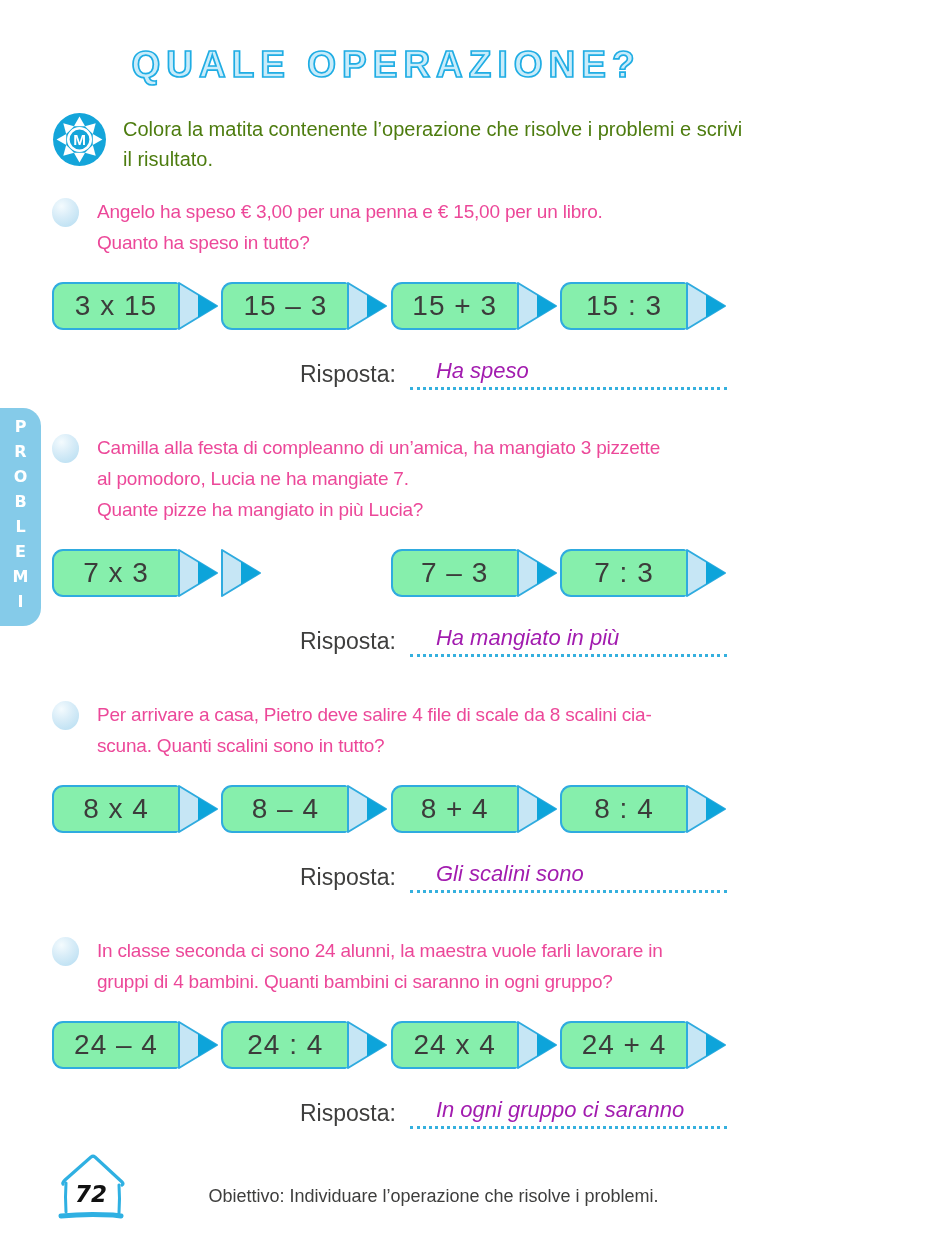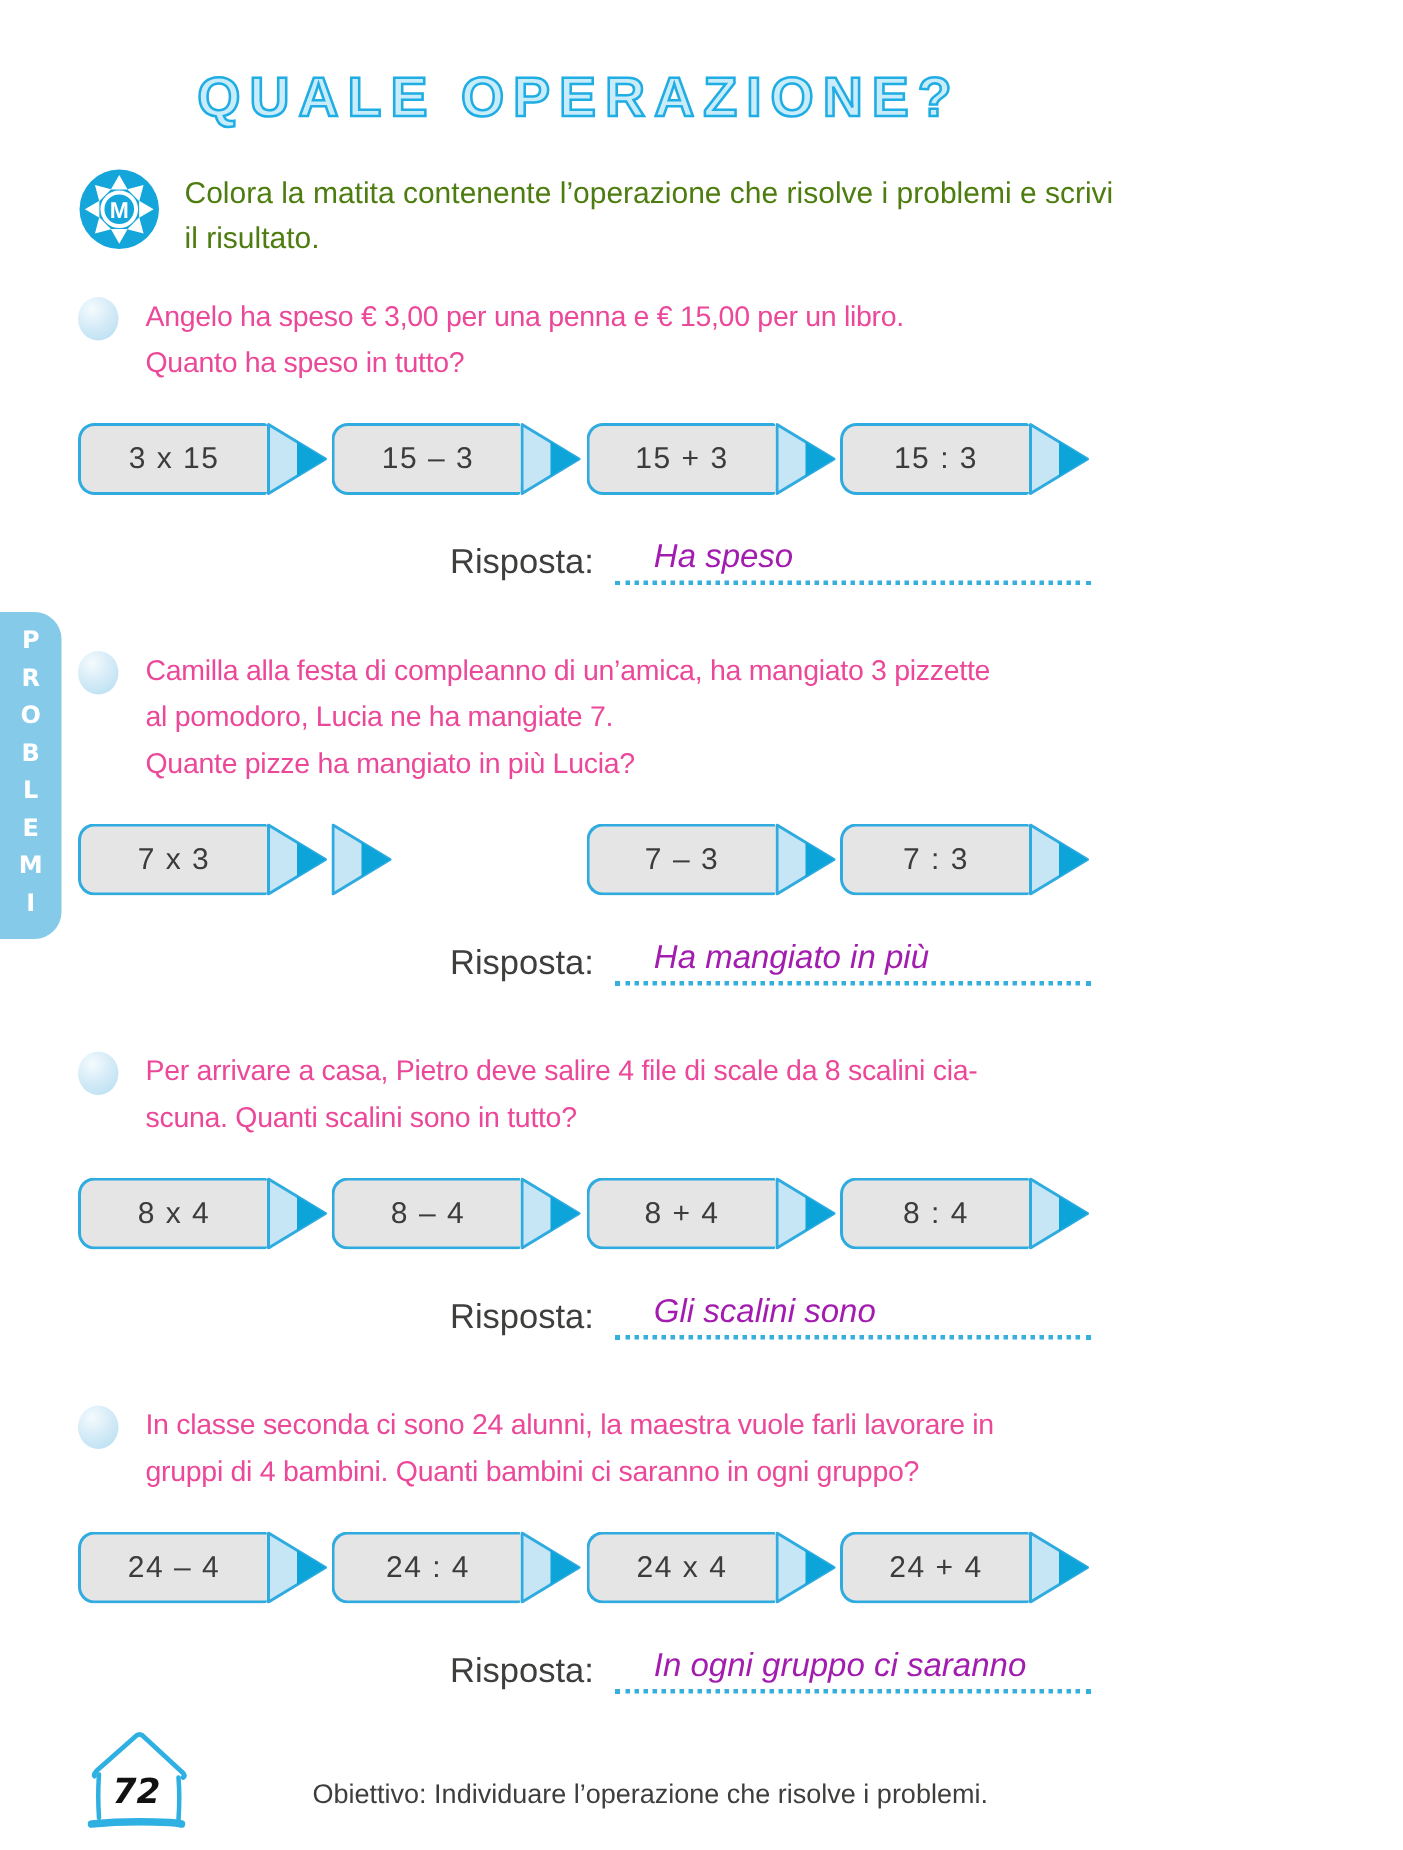--- a/index.html
+++ b/index.html
@@ -64,28 +64,28 @@
 
   
   .pencil-row {
     display: flex;
     justify-content: space-between;
     margin-top: 24px;
   }
   .pencil { display: flex; width: 167px; height: 48px; cursor: pointer; }
   .pencil-body {
     flex: 1;
-    background: #e5e5e5;
+    background: #86efac;
     border: 2px solid #2fabdf;
     border-right: none;
     border-radius: 11px 2px 2px 11px;
     display: flex;
     align-items: center;
     justify-content: center;
-    font-size: 20px;
+    font-size: 28px;
     letter-spacing: 1px;
     color: #3c3c3b;
   }
   .pencil-tip { flex: none; width: 41px; height: 48px; }
 
   
   .risposta {
     display: flex;
     align-items: flex-end;
     margin: 28px 0 0 248px;

